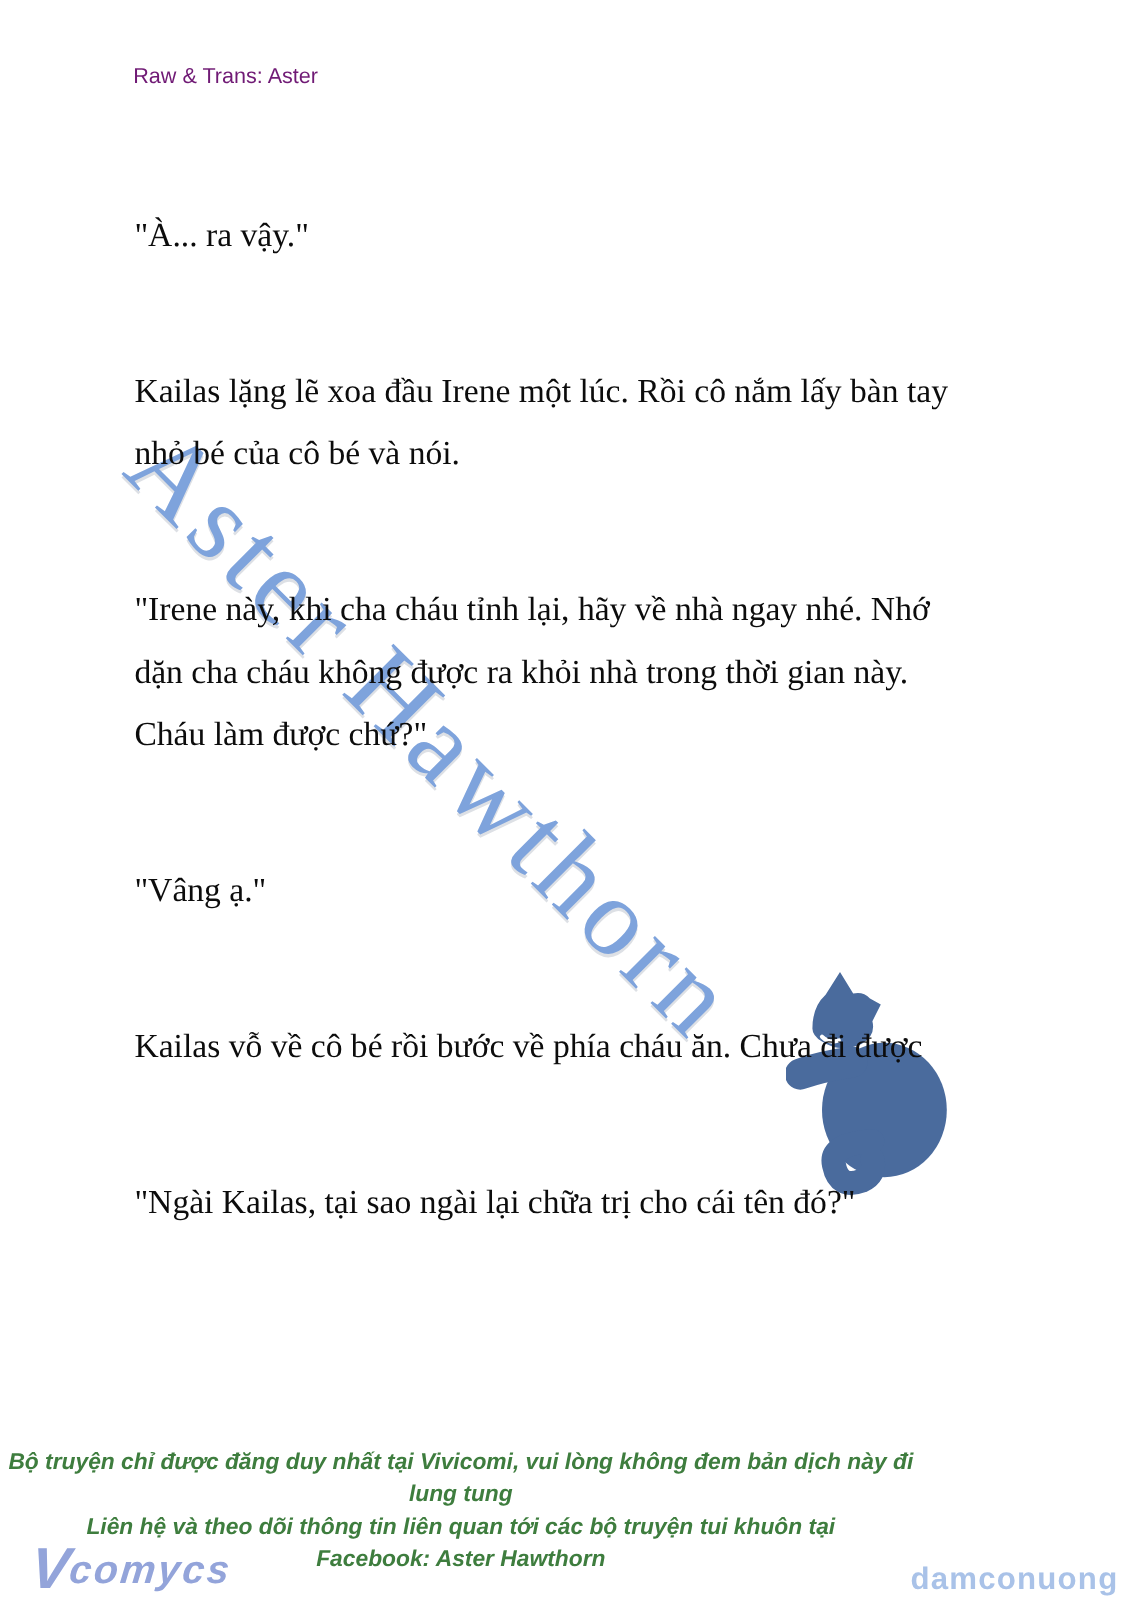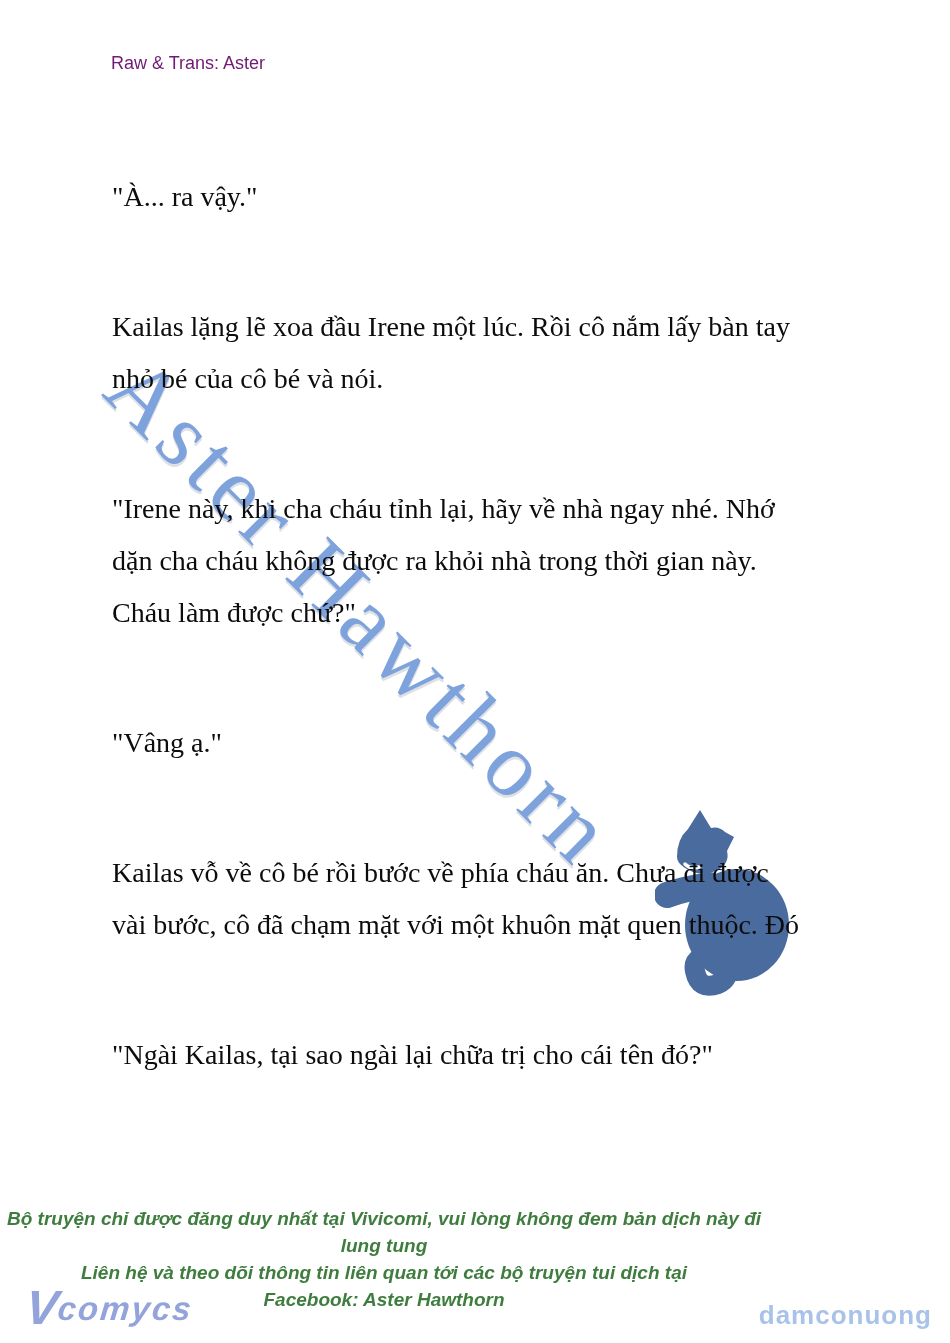--- a/index.html
+++ b/index.html
@@ -105,30 +105,29 @@
     <p>
       <span class="line">"Irene này, khi cha cháu tỉnh lại, hãy về nhà ngay nhé. Nhớ</span>
       <span class="line">dặn cha cháu không được ra khỏi nhà trong thời gian này.</span>
       <span class="line">Cháu làm được chứ?"</span>
     </p>
     <p>
       <span class="line">"Vâng ạ."</span>
     </p>
     <p>
       <span class="line">Kailas vỗ về cô bé rồi bước về phía cháu ăn. Chưa đi được</span>
-      <span class="line">vài bước, cô đã chạm mặt với một khuôn mặt quen thuộc. Đó</span>
     </p>
     <p>
       <span class="line">"Ngài Kailas, tại sao ngài lại chữa trị cho cái tên đó?"</span>
     </p>
   </div>
 
   <div class="footer">
     <div>Bộ truyện chỉ được đăng duy nhất tại Vivicomi, vui lòng không đem bản dịch này đi lung tung</div>
-    <div>Liên hệ và theo dõi thông tin liên quan tới các bộ truyện tui dịch tại</div>
+    <div>Liên hệ và theo dõi thông tin liên quan tới các bộ truyện tui khuôn tại</div>
     <div>Facebook: Aster Hawthorn</div>
   </div>
 
   <div class="logo">
     <span class="logo-v">V</span><span class="logo-rest">comycs</span>
   </div>
 
   <div class="corner-mark">damconuong</div>
 
 </div>

